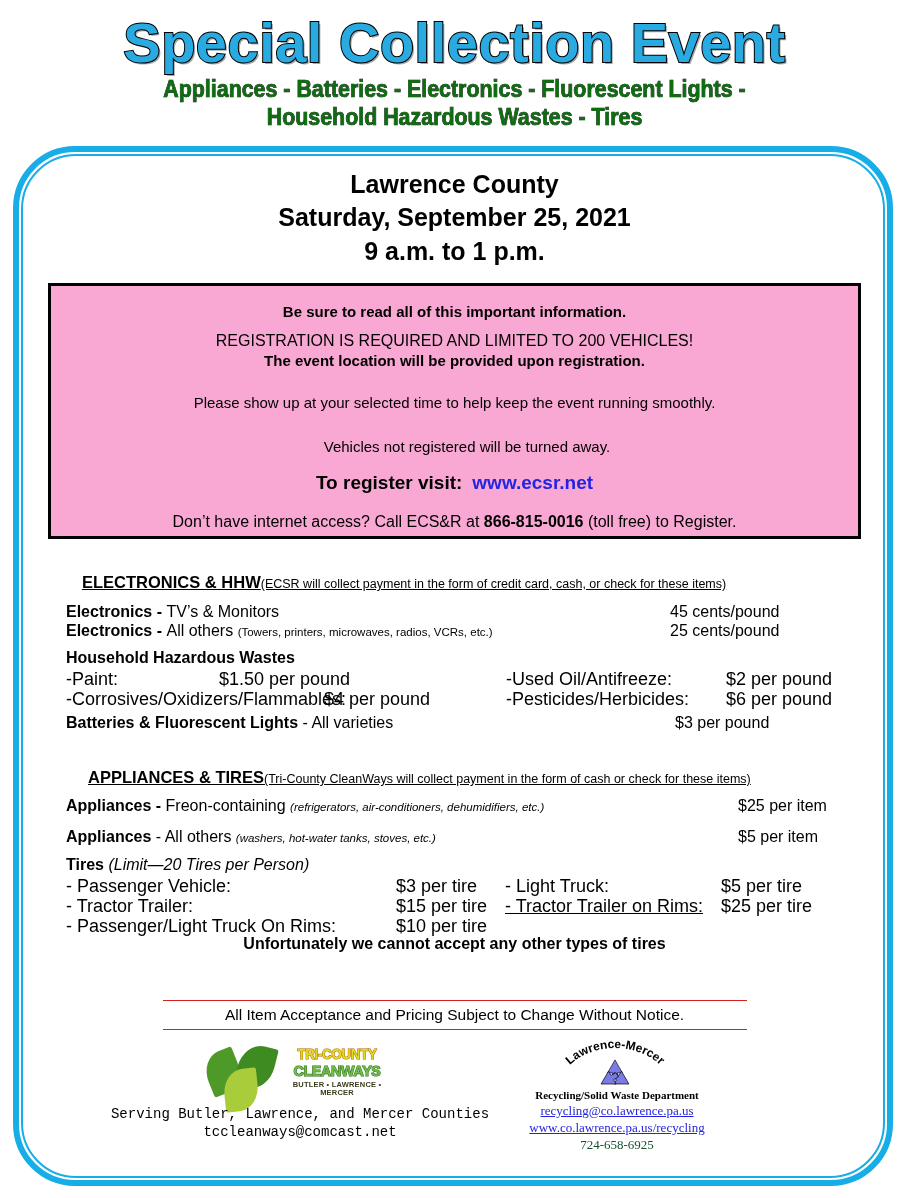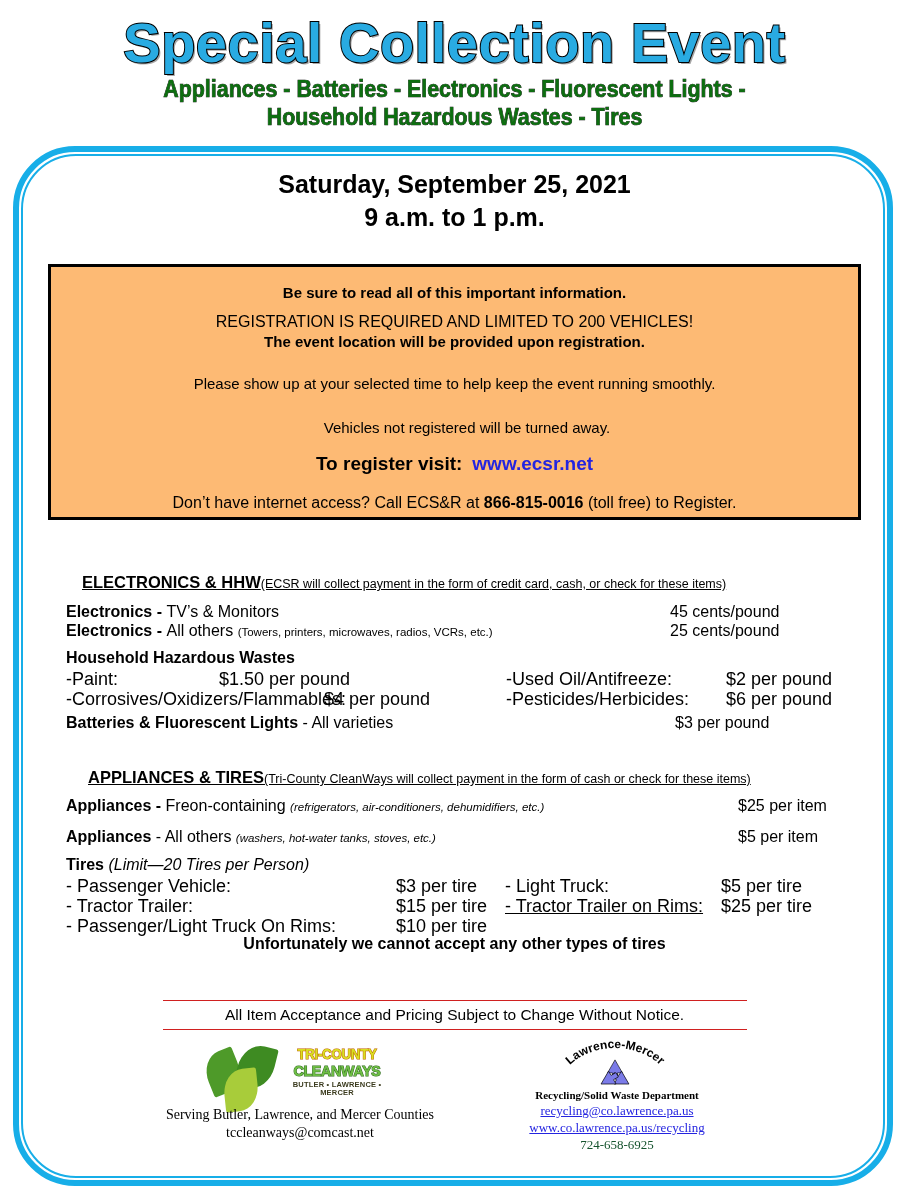--- a/index.html
+++ b/index.html
@@ -29,22 +29,22 @@
   .frame-outer{position:absolute;left:13px;top:146px;width:880px;height:1040px;
       border:6px solid #17AEE8;border-radius:62px;box-sizing:border-box;}
   .frame-inner{position:absolute;left:21px;top:154px;width:864px;height:1024px;
       border:2px solid #17AEE8;border-radius:55px;box-sizing:border-box;}
 
   
   .event-head{position:absolute;left:0;top:168px;width:909px;text-align:center;
       font-size:25px;font-weight:bold;line-height:1.33;}
 
   
-  .yellow-box{position:absolute;left:48px;top:264px;width:813px;height:256px;
-      background:#fdba74;border:3px solid #000;box-sizing:border-box;
+  .yellow-box{position:absolute;left:48px;top:283px;width:813px;height:256px;
+      background:#f9a8d4;border:3px solid #000;box-sizing:border-box;
       text-align:center;}
   .yb-l1{margin-top:17px;font-size:15px;font-weight:bold;}
   .yb-l2{margin-top:12px;font-size:16px;font-weight:normal;}
   .yb-l3{margin-top:2px;font-size:15px;font-weight:bold;}
   .yb-l4{margin-top:25px;font-size:15px;}
   .yb-l5{margin-top:27px;font-size:15px;padding-left:25px;}
   .yb-l6{margin-top:17px;font-size:19px;font-weight:bold;}
   .yb-l6 .url{color:#2424E0;margin-left:10px;}
   .yb-l7{margin-top:19px;font-size:16px;}
   .yb-l7 b{font-weight:bold;}
@@ -76,21 +76,21 @@
   .tc-logo{position:absolute;left:200px;top:1043px;width:190px;height:56px;}
   .leaf{position:absolute;background:#4E9A29;border-radius:60% 6% 60% 6%;}
   .tc-text{position:absolute;left:78px;top:4px;width:118px;text-align:center;
       font-family:"Liberation Sans", sans-serif;line-height:1;}
   .tc-1{font-size:14px;font-weight:bold;color:#D9E021;-webkit-text-stroke:1.1px #C06000;
         paint-order:stroke fill;letter-spacing:-.3px;transform:scaleX(.95);}
   .tc-2{font-size:15px;font-weight:bold;color:#6EBE44;-webkit-text-stroke:1.1px #2F6B1E;
         paint-order:stroke fill;letter-spacing:-.3px;margin-top:2px;transform:scaleX(.95);}
   .tc-3{font-size:7.5px;font-weight:bold;color:#3B3B1E;letter-spacing:.2px;margin-top:3px;}
   .tc-sub{position:absolute;left:110px;top:1106px;width:380px;text-align:center;
-      font-family:Liberation Serif, serif;font-size:14px;line-height:1.28;}
+      font-family:Liberation Mono, monospace;font-size:14px;line-height:1.28;}
 
   .lm-logo{position:absolute;left:545px;top:1036px;width:140px;height:64px;}
   .arch{position:absolute;left:0;top:0;width:140px;height:64px;}
   .lm-dept{position:absolute;left:512px;top:1089px;width:210px;text-align:center;
       font-family:"Liberation Serif", serif;font-size:11px;font-weight:bold;}
   .lm-links{position:absolute;left:497px;top:1103px;width:240px;text-align:center;
       font-family:"Liberation Serif", serif;font-size:13px;line-height:1.3;}
   .lm-links .lnk{color:#2424E0;text-decoration:underline;display:block;}
   .lm-phone{font-family:"Liberation Serif", serif;font-size:13px;color:#14532d;display:block;}
 </style>
@@ -102,20 +102,21 @@
   <div class="sub-title">
     <div>Appliances - Batteries - Electronics - Fluorescent Lights -</div>
     <div>Household Hazardous Wastes - Tires</div>
   </div>
 </div>
 
 <div class="frame-outer"></div>
 <div class="frame-inner"></div>
 
 <div class="event-head">
+  <div>Lawrence County</div>
   <div>Saturday, September 25, 2021</div>
   <div>9 a.m. to 1 p.m.</div>
 </div>
 
 <div class="yellow-box">
   <div class="yb-l1">Be sure to read all of this important information.</div>
   <div class="yb-l2">REGISTRATION IS REQUIRED AND LIMITED TO 200 VEHICLES!</div>
   <div class="yb-l3">The event location will be provided upon registration.</div>
   <div class="yb-l4">Please show up at your selected time to help keep the event running smoothly.</div>
   <div class="yb-l5">Vehicles not registered will be turned away.</div>

